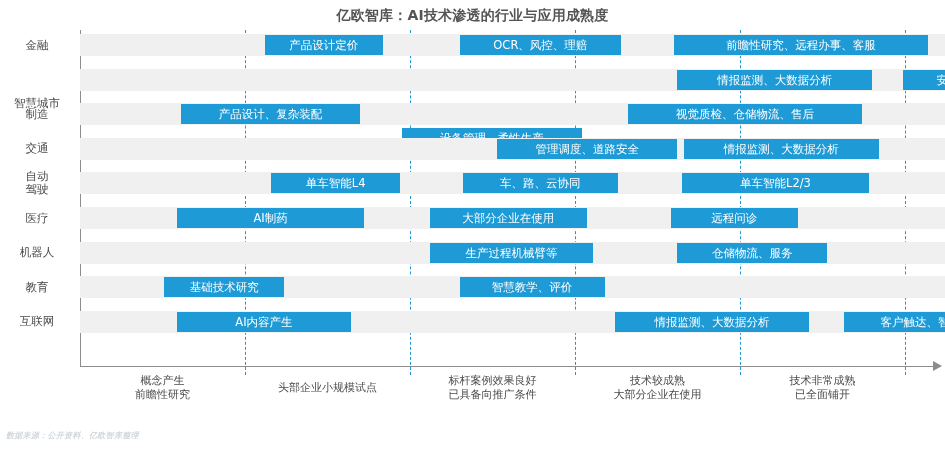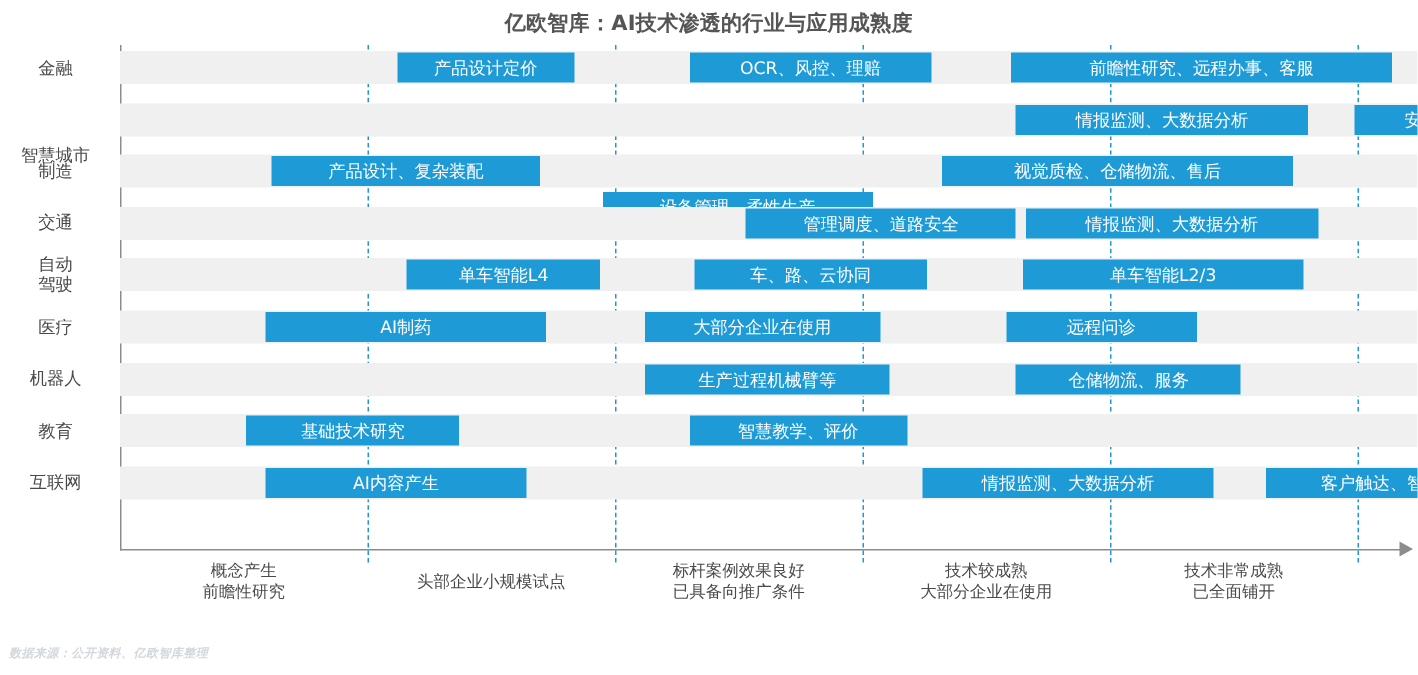--- a/index.html
+++ b/index.html
@@ -148,21 +148,21 @@
       <div class="bar" style="left: 382.8px; width: 155.1px; top: 143.4px;">车、路、云协同</div>
       <div class="bar" style="left: 602.25px; width: 186.45px; top: 143.4px;">单车智能L2/3</div>
       <div class="row-band" style="top: 177px; height: 22px;"></div>
       <div class="bar" style="left: 97.35px; width: 186.45px; top: 178px;">AI制药</div>
       <div class="bar" style="left: 349.8px; width: 156.75px; top: 178px;">大部分企业在使用</div>
       <div class="bar" style="left: 590.7px; width: 127.05px; top: 178px;">远程问诊</div>
       <div class="row-band" style="top: 211.6px; height: 22px;"></div>
       <div class="bar" style="left: 349.8px; width: 163.35px; top: 212.6px;">生产过程机械臂等</div>
       <div class="bar" style="left: 597.3px; width: 150.15px; top: 212.6px;">仓储物流、服务</div>
       <div class="row-band" style="top: 246.2px; height: 22px;"></div>
-      <div class="bar" style="left: 84.15px; width: 142px; top: 247.2px;">基础技术研究</div>
+      <div class="bar" style="left: 84.15px; width: 120px; top: 247.2px;">基础技术研究</div>
       <div class="bar" style="left: 379.5px; width: 145.2px; top: 247.2px;">智慧教学、评价</div>
       <div class="row-band" style="top: 280.8px; height: 22px;"></div>
       <div class="bar" style="left: 97.35px; width: 173.25px; top: 281.8px;">AI内容产生</div>
       <div class="bar" style="left: 534.6px; width: 194.7px; top: 281.8px;">情报监测、大数据分析</div>
       <div class="bar" style="left: 763.95px; width: 176.55px; top: 281.8px;">客户触达、智慧营销</div>
     </div>
 
   <div id="ylabels">
       <div class="ylabel" style="top: 38.5px;">
         <div>金融</div>

